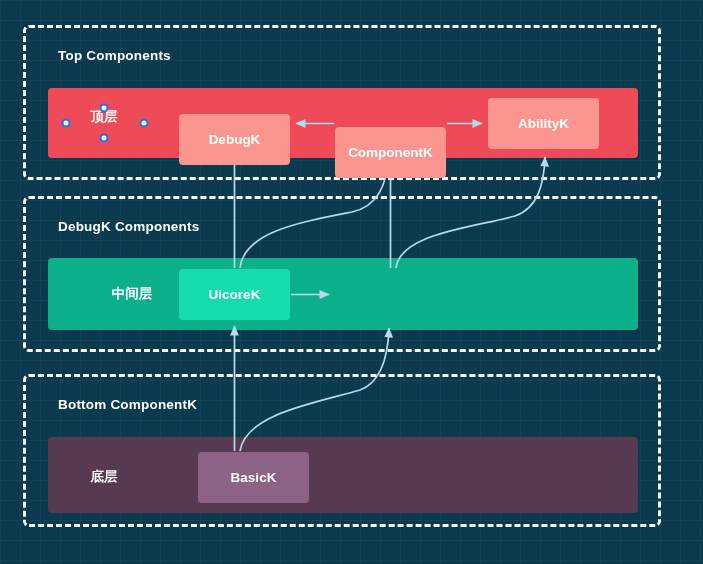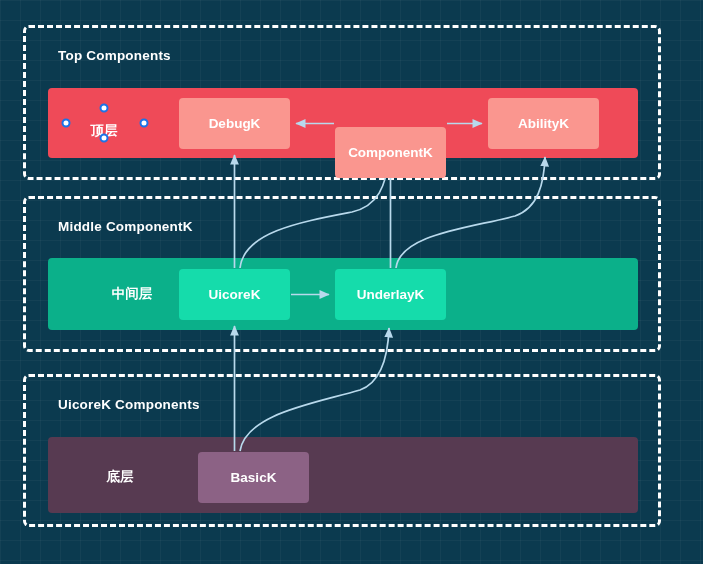--- a/index.html
+++ b/index.html
@@ -91,33 +91,33 @@
 </style>
 </head>
 <body>
 
 <div id="canvas" style="width: 703px; height: 564px; background-color: rgb(11, 58, 79); background-size: 20px 20px;">
 
   <div class="group" id="group-top" style="left: 23px; top: 25px; width: 638px; height: 155px; border-color: rgb(255, 255, 255);">
     <span class="group-title">Top Components</span>
   </div>
   <div class="group" id="group-middle" style="left: 23px; top: 196px; width: 638px; height: 156px; border-color: rgb(255, 255, 255);">
-    <span class="group-title">Middle ComponentK</span>
+    <span class="group-title">DebugK Components</span>
   </div>
   <div class="group" id="group-bottom" style="left: 23px; top: 374px; width: 638px; height: 153px; border-color: rgb(255, 255, 255);">
-    <span class="group-title">UicoreK Components</span>
+    <span class="group-title">Bottom ComponentK</span>
   </div>
 
   <div class="band" id="band-top" style="left: 48px; top: 88px; width: 590px; height: 70px; background: rgb(239, 74, 88);"></div>
   <div class="band" id="band-middle" style="left: 48px; top: 258px; width: 590px; height: 72px; background: rgb(11, 176, 138);"></div>
   <div class="band" id="band-bottom" style="left: 48px; top: 437px; width: 590px; height: 76px; background: rgb(87, 58, 81);"></div>
 
-  <span class="band-label" id="band-label-top" style="left: 104px; top: 131px;">顶层</span>
+  <span class="band-label" id="band-label-top" style="left: 104px; top: 117px;">顶层</span>
   <span class="band-label" id="band-label-middle" style="left: 104px; top: 294px; margin-left: 28px;">中间层</span>
-  <span class="band-label" id="band-label-bottom" style="left: 120px; top: 477px; text-align: center;">底层</span>
+  <span class="band-label" id="band-label-bottom" style="left: 104px; top: 477px; text-align: center;">底层</span>
 
   <svg id="edges" viewBox="0 0 703 564">
     <defs>
       <marker id="arrowhead" markerWidth="7" markerHeight="7" refX="5.6" refY="3" orient="auto" markerUnits="strokeWidth">
         <path d="M0,0.4 L6,3 L0,5.6 Z" fill="#b8d9ec"></path>
       </marker>
     </defs>
     <g fill="none" stroke="#b8d9ec" stroke-width="1.7" marker-end="url(#arrowhead)">
 
       <path d="M334,123.5 L296,123.5"></path>
@@ -133,34 +133,31 @@
       <path d="M240,268 C244,232 300,222 352,212 C378,206 386,186 389,157"></path>
 
       <path d="M396,268 C400,234 470,228 515,216 C538,208 544,184 545,157"></path>
 
       <path d="M234.5,451 L234.5,326"></path>
 
       <path d="M240,451 C246,414 312,404 360,390 C382,382 388,356 389,328"></path>
     </g>
   </svg>
 
-  <div class="node" id="node-debugk" style="left: 179px; top: 98px; width: 111px; height: 51px; background: rgb(250, 150, 143);">
+  <div class="node" id="node-debugk" style="left: 179px; top: 114px; width: 111px; height: 51px; background: rgb(250, 150, 143);">
     <span>DebugK</span>
   </div>
   <div class="node" id="node-componentk" style="left: 335px; top: 98px; width: 111px; height: 51px; background: rgb(250, 150, 143); margin-top: 29px;">
     <span>ComponentK</span>
   </div>
   <div class="node" id="node-abilityk" style="left: 488px; top: 98px; width: 111px; height: 51px; background: rgb(250, 150, 143);">
     <span>AbilityK</span>
   </div>
   <div class="node" id="node-uicorek" style="left: 179px; top: 269px; width: 111px; height: 51px; background: rgb(21, 220, 171); justify-content: center;">
     <span>UicoreK</span>
-  </div>
-  <div class="node" id="node-underlayk" style="left: 335px; top: 269px; width: 111px; height: 51px; background: rgb(21, 220, 171);">
-    <span>UnderlayK</span>
   </div>
   <div class="node" id="node-basick" style="left: 179px; top: 452px; width: 111px; height: 51px; background: rgb(140, 98, 133); margin-left: 19px;">
     <span>BasicK</span>
   </div>
 
   <div id="handles">
       <div class="handle" style="left: 66px; top: 123px; background: rgb(255, 255, 255); border-color: rgb(26, 115, 232);"></div>
       <div class="handle" style="left: 104px; top: 108px; background: rgb(255, 255, 255); border-color: rgb(26, 115, 232);"></div>
       <div class="handle" style="left: 104px; top: 138px; background: rgb(255, 255, 255); border-color: rgb(26, 115, 232);"></div>
       <div class="handle" style="left: 144px; top: 123px; background: rgb(255, 255, 255); border-color: rgb(26, 115, 232);"></div>

